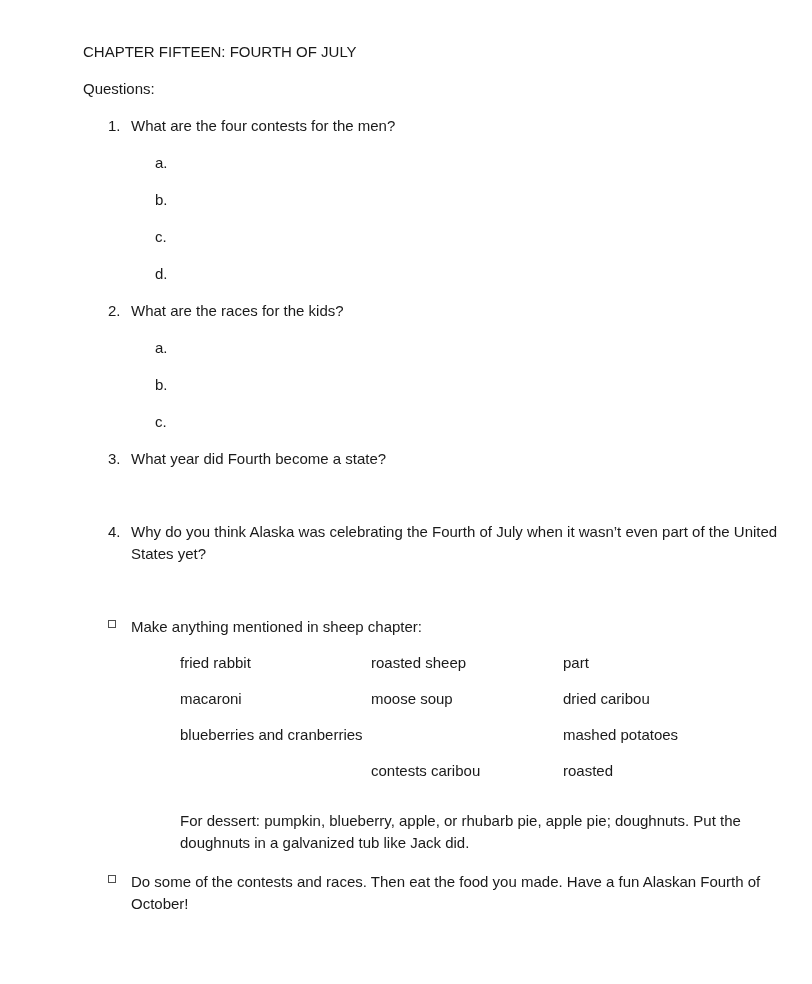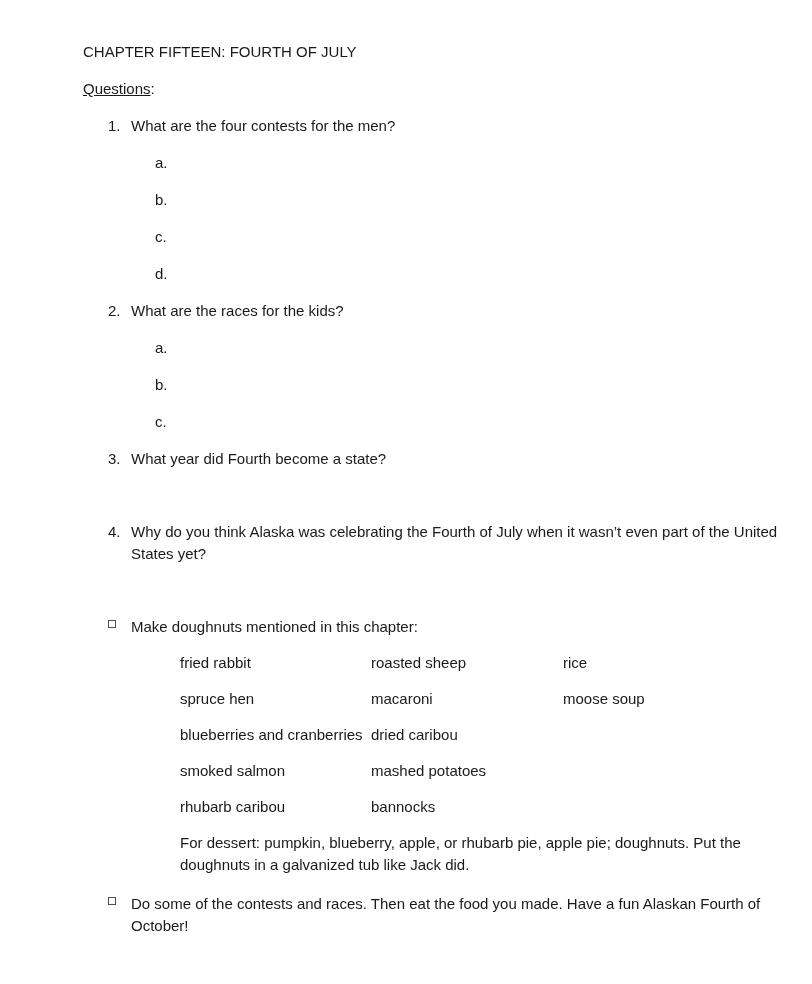--- a/index.html
+++ b/index.html
@@ -15,21 +15,21 @@
     overflow: hidden;
   }
   .page {
     width: 812px;
     height: 984px;
     padding: 41px 57px 0 43px;
     margin-left: 40px;
   }
   .title { margin-bottom: 15px; }
   .heading { margin-bottom: 15px; }
-  .underline { text-decoration: underline; }
+  .underline { }
 
   .q-row { display: flex; padding-left: 25px; margin-bottom: 15px; }
   .q-num { width: 23px; flex-shrink: 0; }
   .q-text { flex: 1; }
   .mb-lg { margin-bottom: 51px; }
 
   .sub { padding-left: 72px; margin-bottom: 15px; }
 
   .check-row { display: flex; padding-left: 25px; margin-bottom: 14px; }
   .checkbox-cell { width: 23px; flex-shrink: 0; padding-top: 4px; }
@@ -90,38 +90,36 @@
   <div class="q-row mb-lg">
     <span class="q-num">4.</span>
     <span class="q-text">Why do you think Alaska was celebrating the Fourth of July when it wasn’t even part of the United States yet?</span>
   </div>
 
 
   <div class="check-row">
     <span class="checkbox-cell">
       <span class="checkbox"></span>
     </span>
-    <span class="q-text">Make doughnuts mentioned in this chapter:</span>
+    <span class="q-text">Make anything mentioned in sheep chapter:</span>
   </div>
 
   <div class="food-grid">
     <span class="food-cell">fried rabbit</span>
     <span class="food-cell">roasted sheep</span>
-    <span class="food-cell">rice</span>
-    <span class="food-cell">spruce hen</span>
+    <span class="food-cell">part</span>
     <span class="food-cell">macaroni</span>
     <span class="food-cell">moose soup</span>
+    <span class="food-cell">dried caribou</span>
     <span class="food-cell">blueberries and cranberries</span>
-    <span class="food-cell">dried caribou</span>
     <span class="food-cell"></span>
-    <span class="food-cell">smoked salmon</span>
     <span class="food-cell">mashed potatoes</span>
     <span class="food-cell"></span>
-    <span class="food-cell">rhubarb caribou</span>
-    <span class="food-cell">bannocks</span>
+    <span class="food-cell">contests caribou</span>
+    <span class="food-cell">roasted</span>
     <span class="food-cell"></span>
   </div>
 
   <div class="dessert">For dessert: pumpkin, blueberry, apple, or rhubarb pie, apple pie; doughnuts. Put the doughnuts in a galvanized tub like Jack did.</div>
 
   <div class="check-row">
     <span class="checkbox-cell">
       <span class="checkbox"></span>
     </span>
     <span class="q-text">Do some of the contests and races. Then eat the food you made. Have a fun Alaskan Fourth of October!</span>

